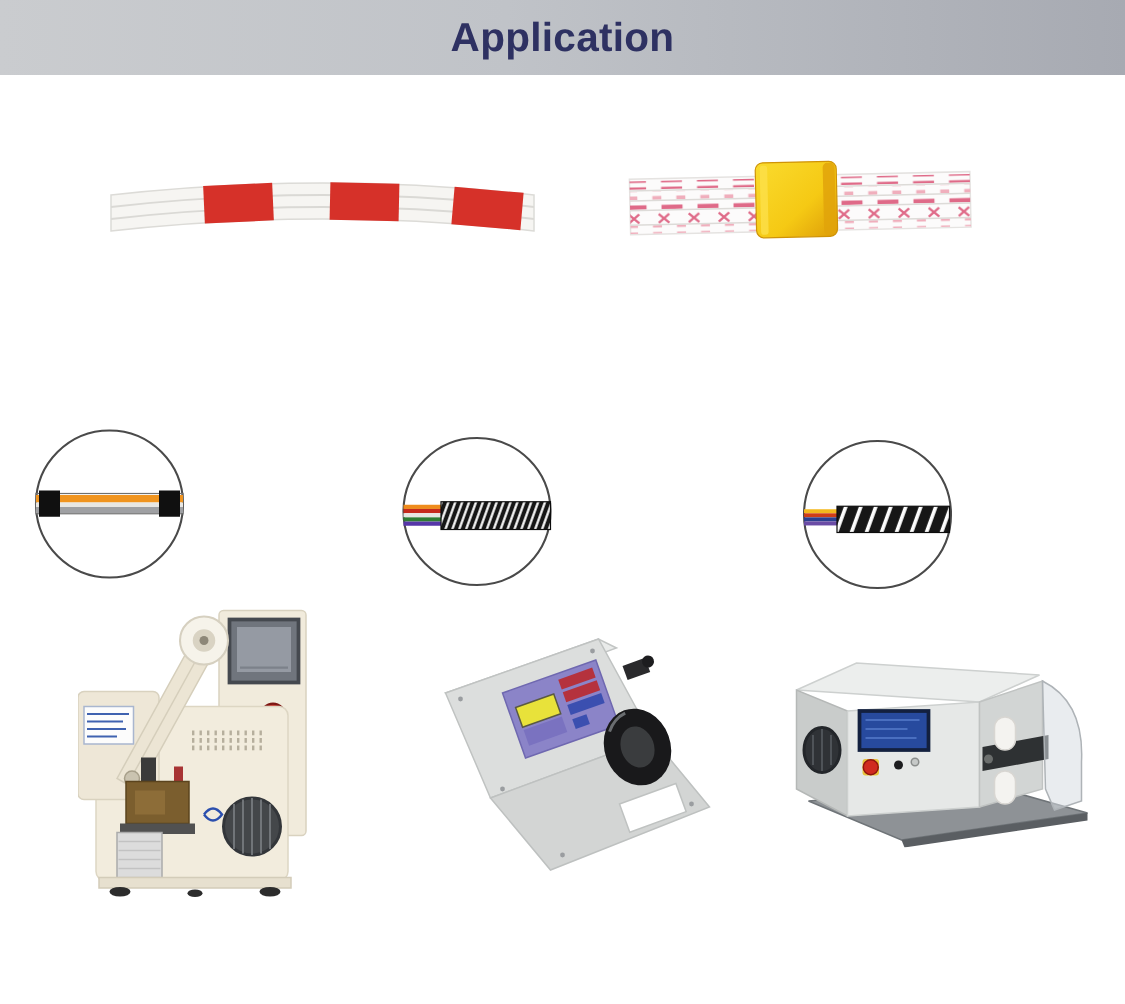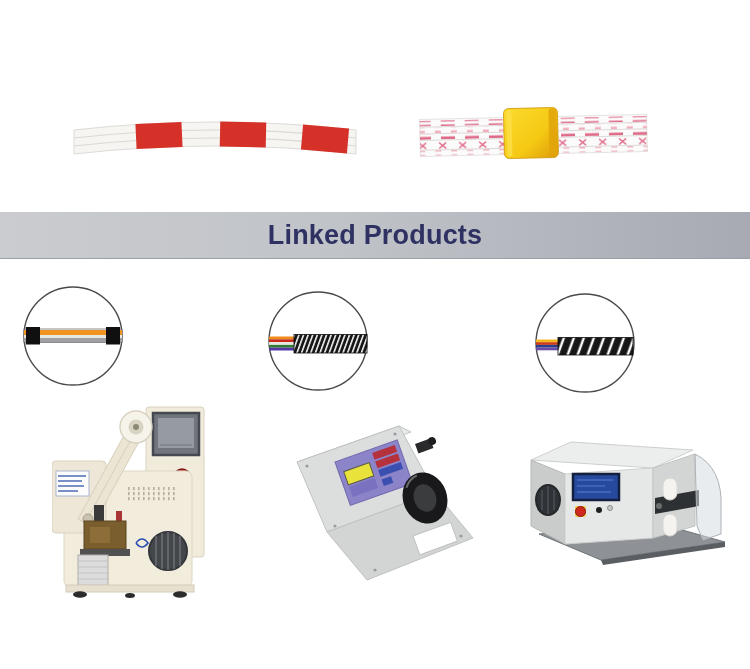--- a/index.html
+++ b/index.html
@@ -22,20 +22,23 @@
   .banner-app{top:0;height:50px;}
   .banner-linked{top:212px;height:46px;border-bottom:1px solid #9aa0a8;}
   .fig{position:absolute;margin:0;padding:0;}
   svg{display:block;}
 </style>
 </head>
 <body>
 
 <div class="page">
 
+  <header class="banner banner-app">
+    <h2>Application</h2>
+  </header>
 
   <figure class="fig" style="left:70px;top:104px;">
     <svg width="290" height="72" viewBox="0 0 290 72">
       <g>
         <path d="M4,26 Q145,10 286,26 L286,50 Q145,34 4,50 Z" fill="#f6f5f2" stroke="#dcdbd7" stroke-width="1"></path>
         <path d="M4,34 Q145,18 286,34" fill="none" stroke="#dad9d5" stroke-width="1.2"></path>
         <path d="M4,42 Q145,26 286,42" fill="none" stroke="#dad9d5" stroke-width="1.2"></path>
       </g>
       <g stroke="var(--tape-red,#d63129)" stroke-width="25" fill="none">
         <path d="M66,32.5 L112,30.4"></path>
@@ -80,23 +83,20 @@
         </g>
         <g>
           <rect x="88" y="5" width="54" height="50" rx="5" fill="url(#gold)" stroke="#cf9307" stroke-width="0.8"></rect>
           <rect x="133" y="6" width="8" height="48" rx="3" fill="#e0a30b" opacity="0.85"></rect>
           <rect x="91" y="7" width="5" height="46" rx="2" fill="#fce04a" opacity="0.8"></rect>
         </g>
       </g>
     </svg>
   </figure>
 
-  <header class="banner banner-linked">
-    <h2>Linked Products</h2>
-  </header>
 
   <figure class="fig" style="left:21px;top:284px;">
     <svg width="104" height="104" viewBox="0 0 104 104">
       <circle cx="52" cy="52" r="49" fill="#fff" stroke="#4a4a4a" stroke-width="1.4"></circle>
       <g>
         <rect x="3" y="45" width="98" height="13.5" fill="none" stroke="#6f6f6f" stroke-width="0.8"></rect>
         <rect x="3" y="46" width="98" height="5" fill="var(--wire-orange,#f0941f)"></rect>
         <rect x="3" y="51" width="98" height="3" fill="#e8e7e4"></rect>
         <rect x="3" y="54" width="98" height="4" fill="#9fa0a3"></rect>
         <rect x="5" y="43" width="14" height="17.5" fill="#101010"></rect>

